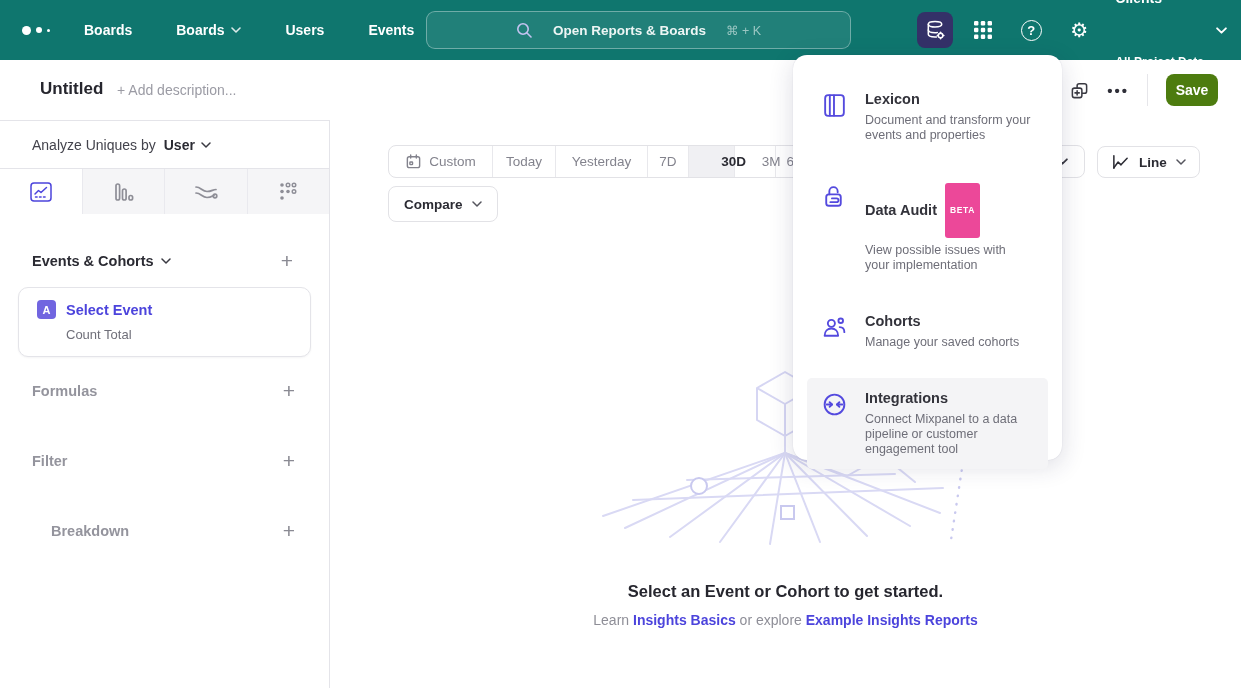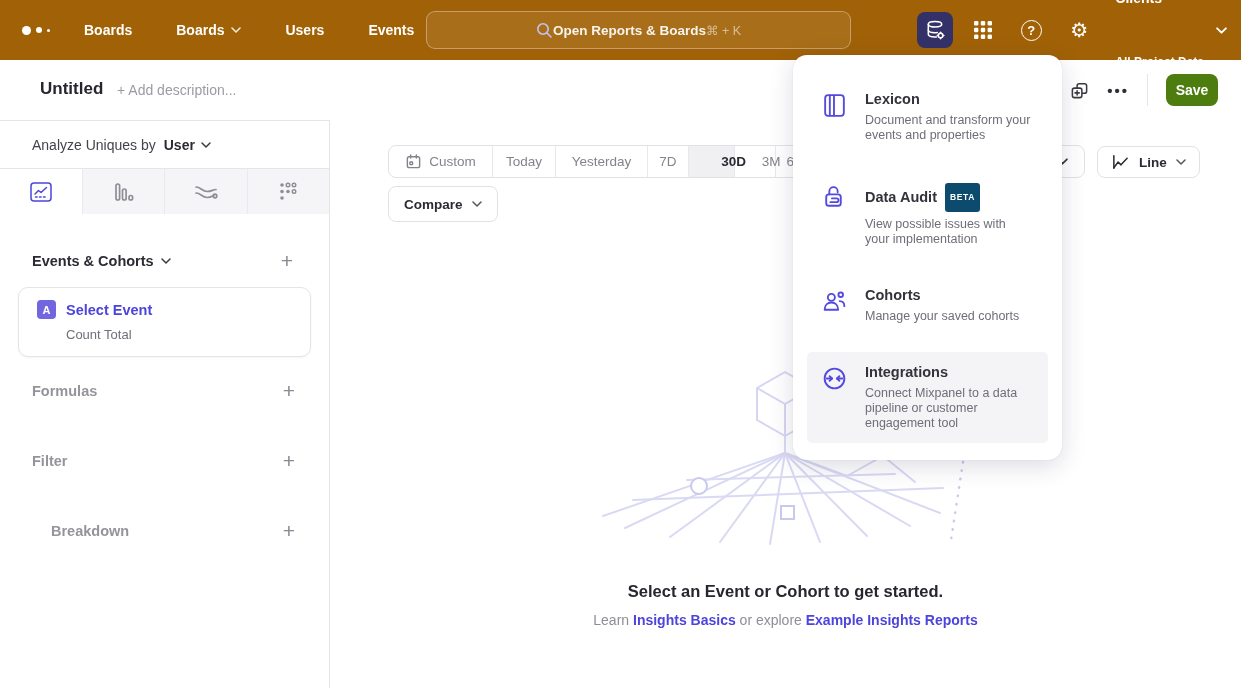--- a/index.html
+++ b/index.html
@@ -1,31 +1,31 @@
 <!DOCTYPE html>
 <html><head>
 <meta charset="utf-8">
 <style>
   * { margin:0; padding:0; box-sizing:border-box; }
   html,body { background:#ffffff; }
   body { font-family:"Liberation Sans", sans-serif; }
   .app { position:relative; width:1241px; height:688px; background:#ffffff; overflow:hidden; }
 
   
-  .topnav { position:absolute; left:0; top:0; width:1241px; height:60px; background:#a16207; z-index:10; }
+  .topnav { position:absolute; left:0; top:0; width:1241px; height:60px; background:#0f766e; z-index:10; }
   .logo { position:absolute; left:22px; top:0; height:60px; display:flex; align-items:center; gap:5px; }
   .logo i { display:block; border-radius:50%; background:#ffffff; }
   .logo i:nth-child(1){ width:9px; height:9px; }
   .logo i:nth-child(2){ width:6px; height:6px; }
   .logo i:nth-child(3){ width:3px; height:3px; }
   .navlinks { position:absolute; left:84px; top:0; height:60px; display:flex; align-items:center; gap:44px; }
   .navlink { color:#ffffff; font-size:14px; font-weight:600; display:flex; align-items:center; gap:7px; cursor:pointer; }
   .navlink svg { opacity:.85; }
   .searchbar { position:absolute; left:426px; top:11px; width:425px; height:38px; border:1px solid rgba(255,255,255,.35);
-    background:rgba(255,255,255,.08); border-radius:9px; display:flex; align-items:center; justify-content:center; gap:0; color:#fff; }
+    background:rgba(255,255,255,.08); border-radius:9px; display:flex; align-items:center; justify-content:center; gap:20px; color:#fff; }
   .searchbar .ph { font-size:13.5px; font-weight:600; color:rgba(255,255,255,.92); }
   .searchbar .kbd { font-size:12.5px; color:rgba(255,255,255,.55); }
   .nav-right { position:absolute; right:14px; top:0; height:60px; display:flex; align-items:center; gap:12px; }
   .iconbtn { width:36px; height:36px; border-radius:8px; display:flex; align-items:center; justify-content:center; color:#fff; cursor:pointer; }
   .iconbtn.active { background:#343168; }
   .help-circle { width:21px; height:21px; border:1.7px solid #fff; border-radius:50%; display:flex; align-items:center; justify-content:center;
     font-size:13px; font-weight:700; color:#fff; }
   .gear-glyph { font-size:20px; color:#fff; line-height:1; }
   .project { display:flex; align-items:center; gap:12px; margin-left:6px; cursor:pointer; }
   .project .txt { display:flex; flex-direction:column; }
@@ -86,22 +86,22 @@
   .empty-links a { color:#4c44dc; font-weight:600; text-decoration:none; cursor:pointer; }
 
   
   .panel { position:absolute; left:793px; top:55px; width:269px; height:405px; background:#fff; border-radius:14px;
     box-shadow:0 6px 24px rgba(35,35,80,.16), 0 0 1px rgba(35,35,80,.2); z-index:60; padding:24px 14px 18px 14px; }
   .pitem { display:flex; gap:16px; padding:12px 12px 12px 14px; border-radius:5px; margin-bottom:16px; cursor:pointer; }
   .pitem.hl { background:#f4f4f6; margin-top:12px; }
   .pitem .icn { flex:0 0 28px; padding-top:1px; color:#544ade; }
   .pitem .ttl { font-size:14.5px; font-weight:600; color:#33333b; line-height:17px; margin-bottom:5px; display:flex; align-items:center; }
   .pitem .dsc { font-size:12.5px; color:#6e6e78; line-height:15px; width:168px; }
-  .beta { margin-left:8px; background:#0c4a6e; color:#fff; font-size:8.5px; font-weight:700; letter-spacing:.6px;
-    padding:6px 5px; border-radius:3px; }
+  .beta { margin-left:8px; background:#ec4899; color:#fff; font-size:8.5px; font-weight:700; letter-spacing:.6px;
+    padding:19px 5px; border-radius:3px; }
   svg { display:block; }
 </style>
 </head>
 <body>
 
 <div class="app">
 
   <div class="topnav">
     <div class="logo">
         <i></i>

